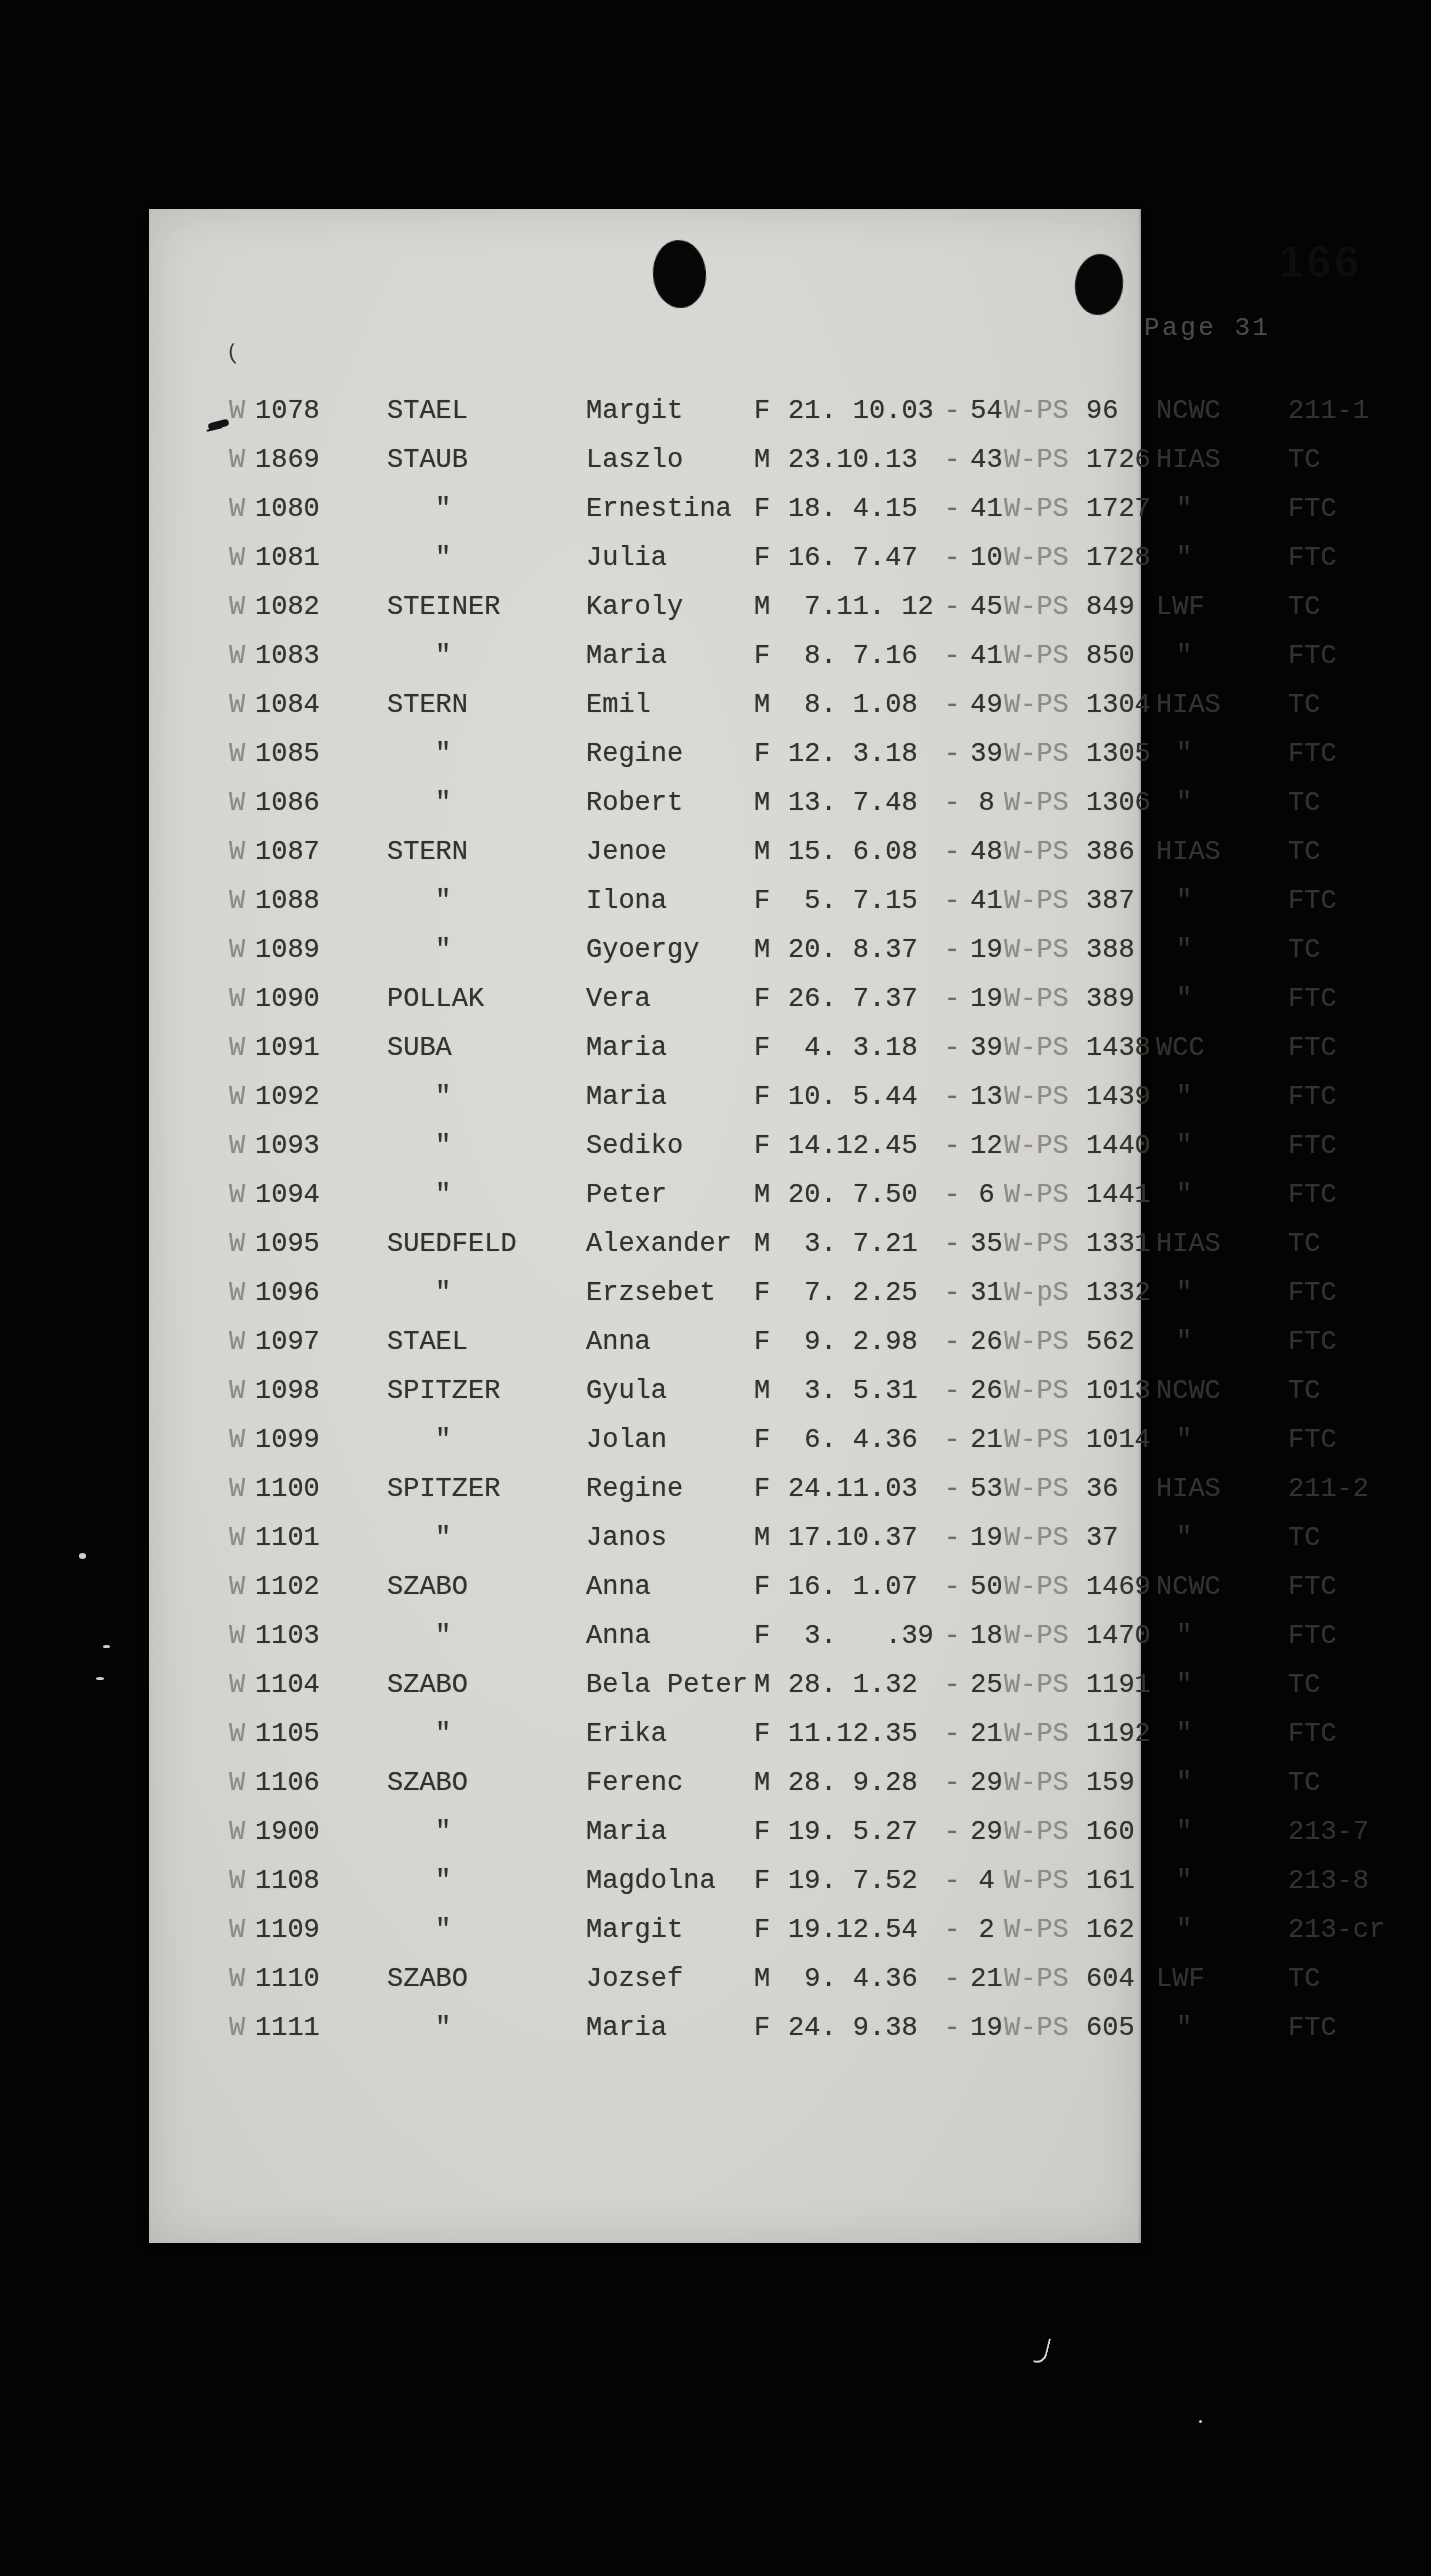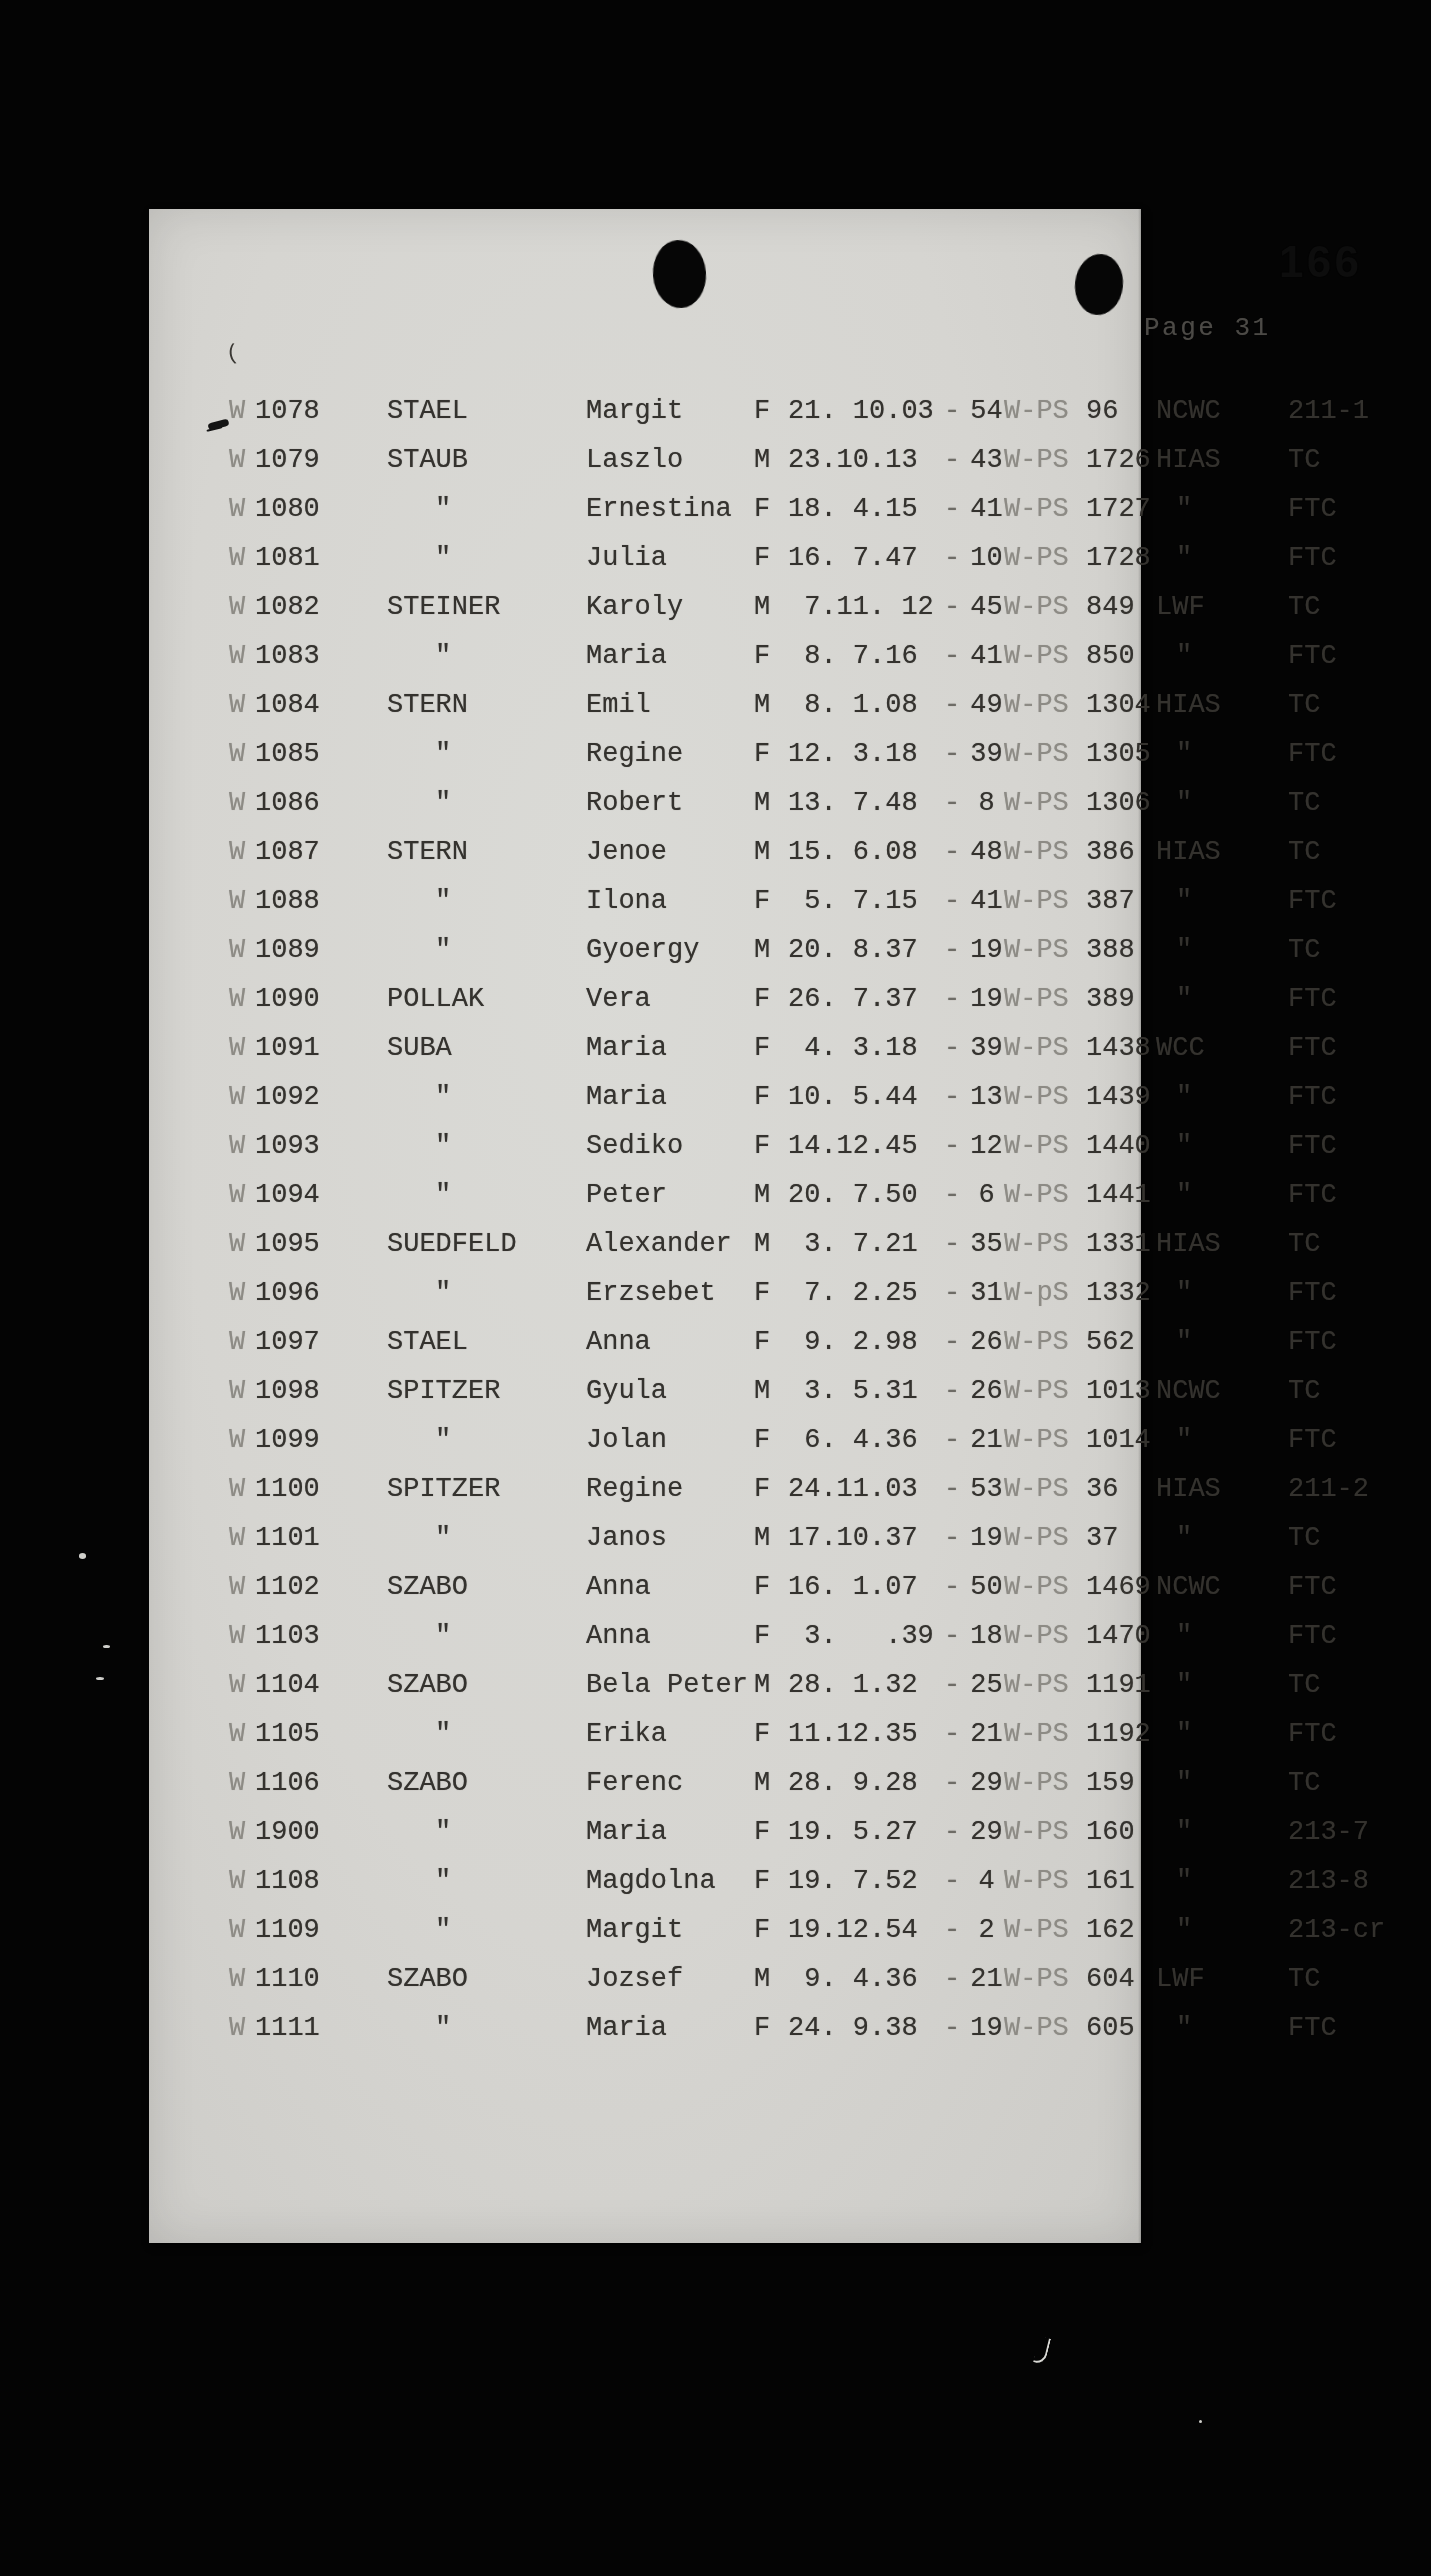--- a/index.html
+++ b/index.html
@@ -91,21 +91,21 @@
     <span class="c-age">54</span>
     <span class="faint">W-PS</span>
     <span>96</span>
     <span>NCWC</span>
     <span>211-1</span>
   </div>
 
   <div class="row">
     <span></span>
     <span class="faint">W</span>
-    <span>1079</span>
+    <span>1869</span>
     <span>STAUB</span>
     <span>Laszlo</span>
     <span>M</span>
     <span>23.10.13</span>
     <span class="dim">-</span>
     <span class="c-age">43</span>
     <span class="faint">W-PS</span>
     <span>1726</span>
     <span>HIAS</span>
     <span>TC</span>

